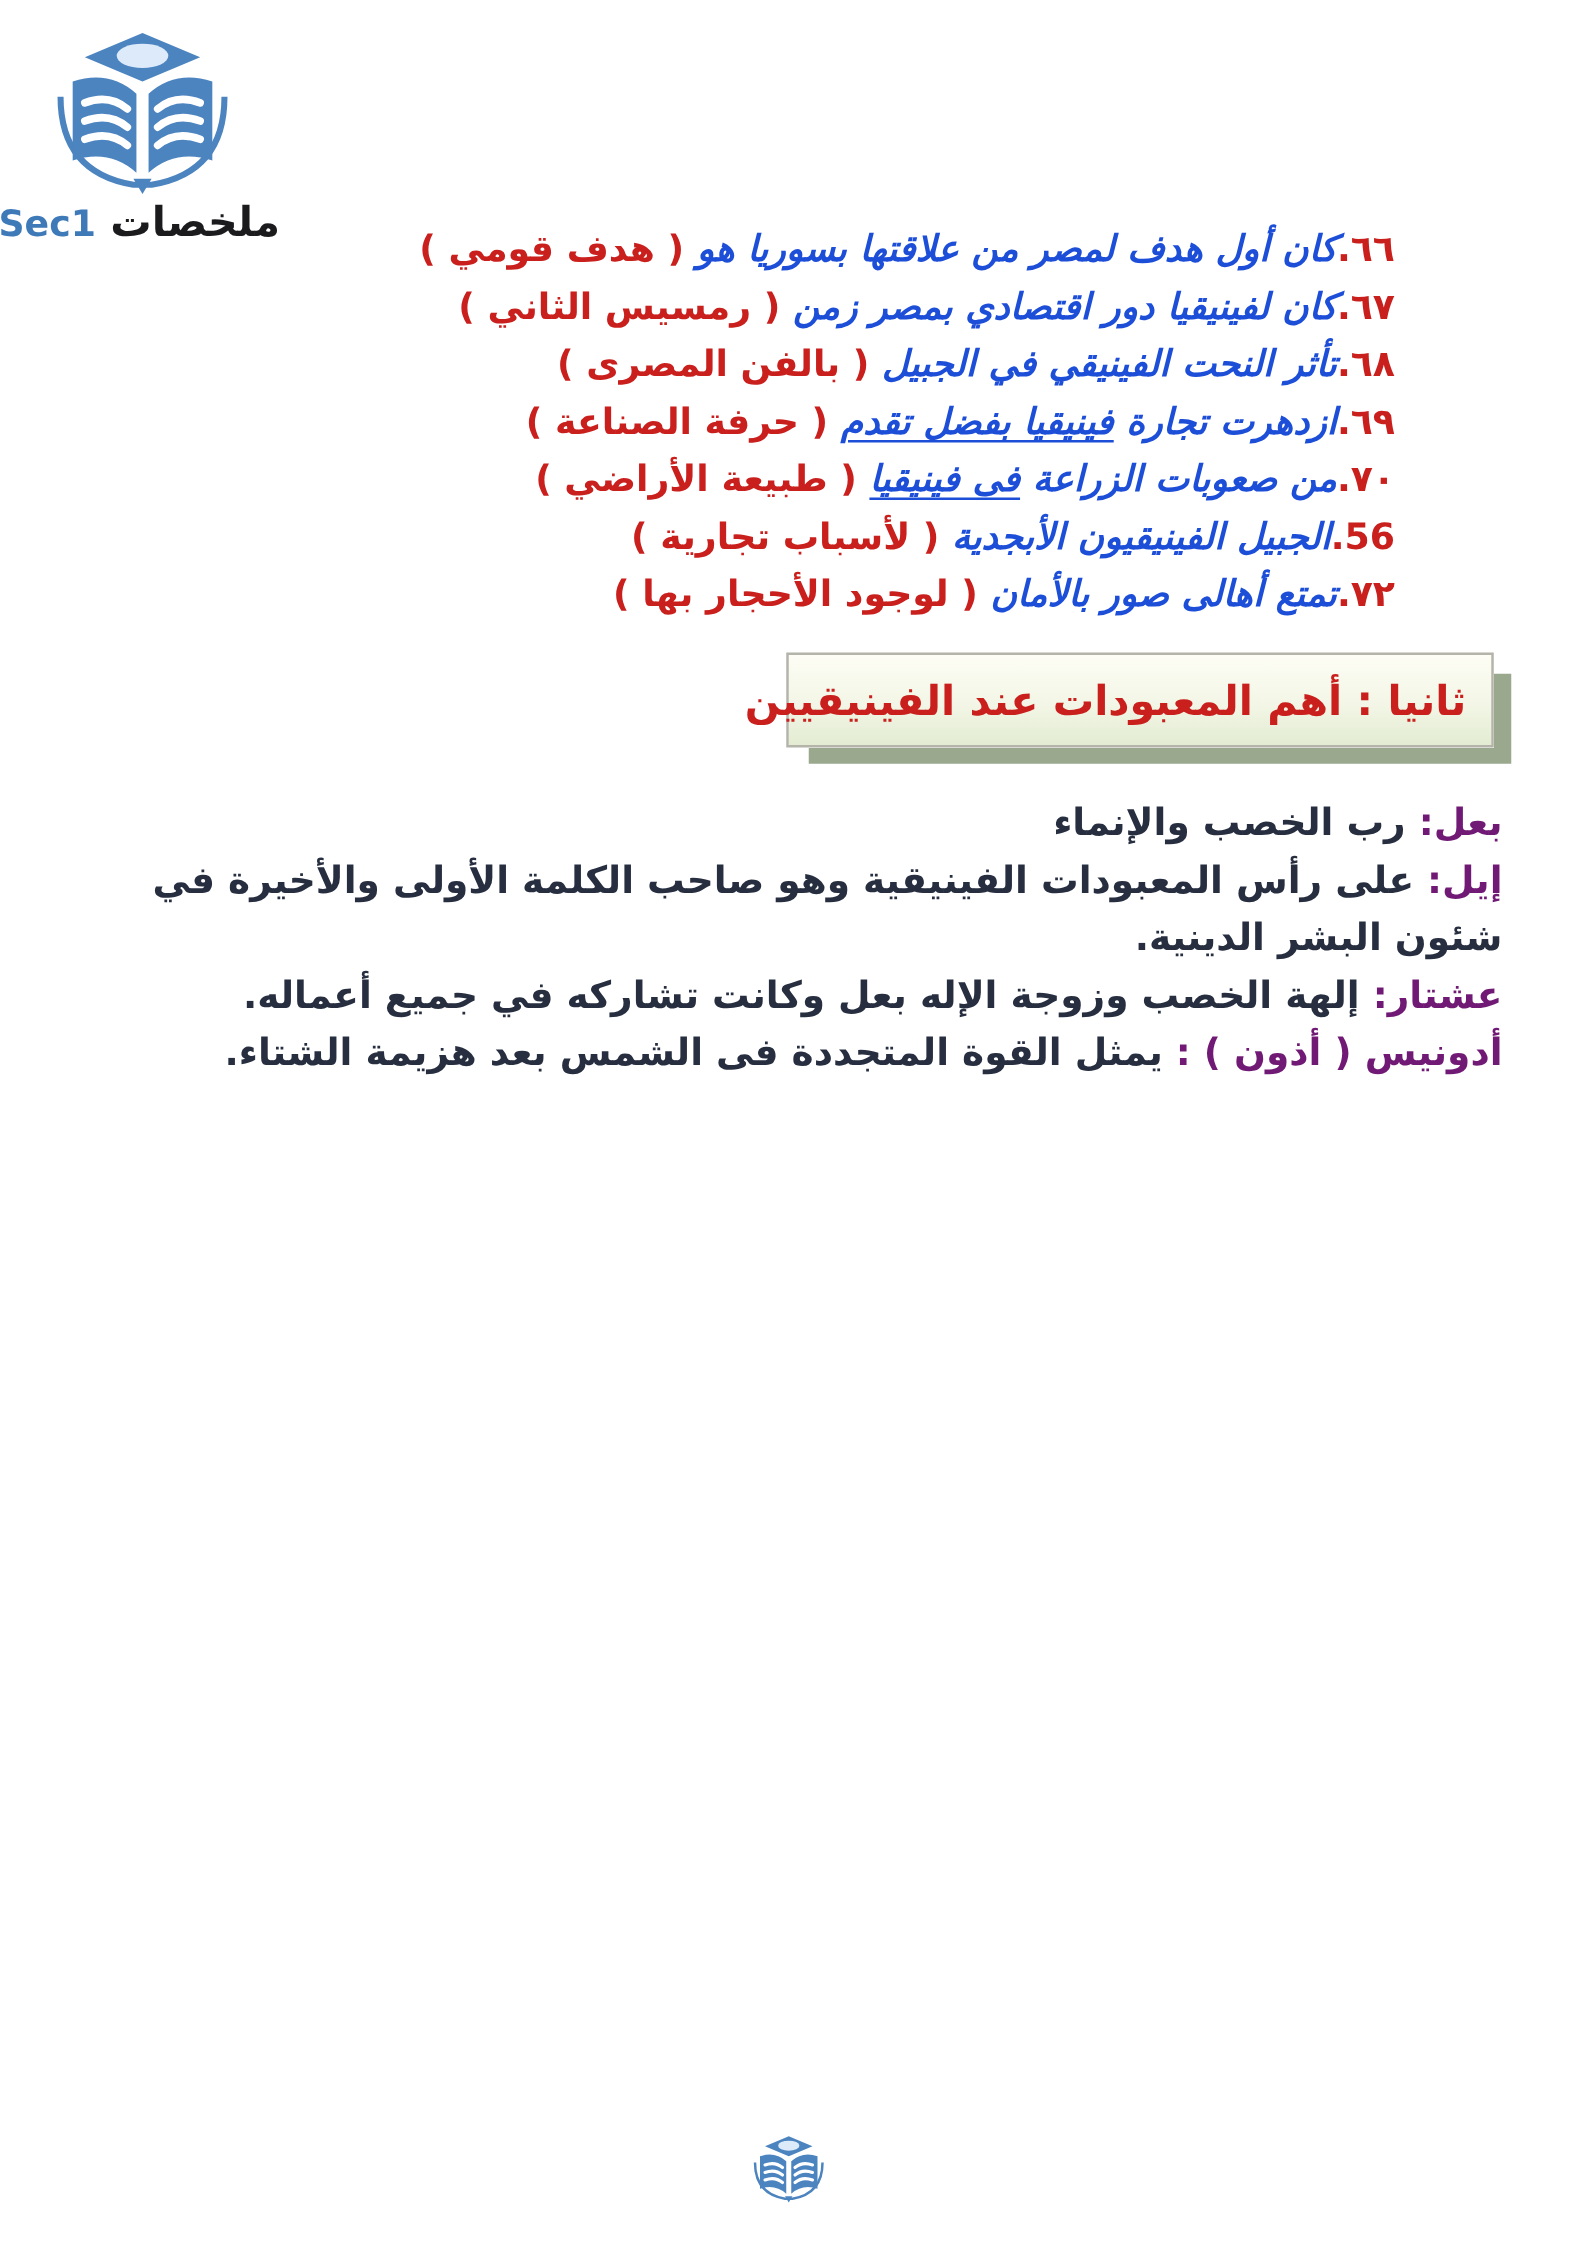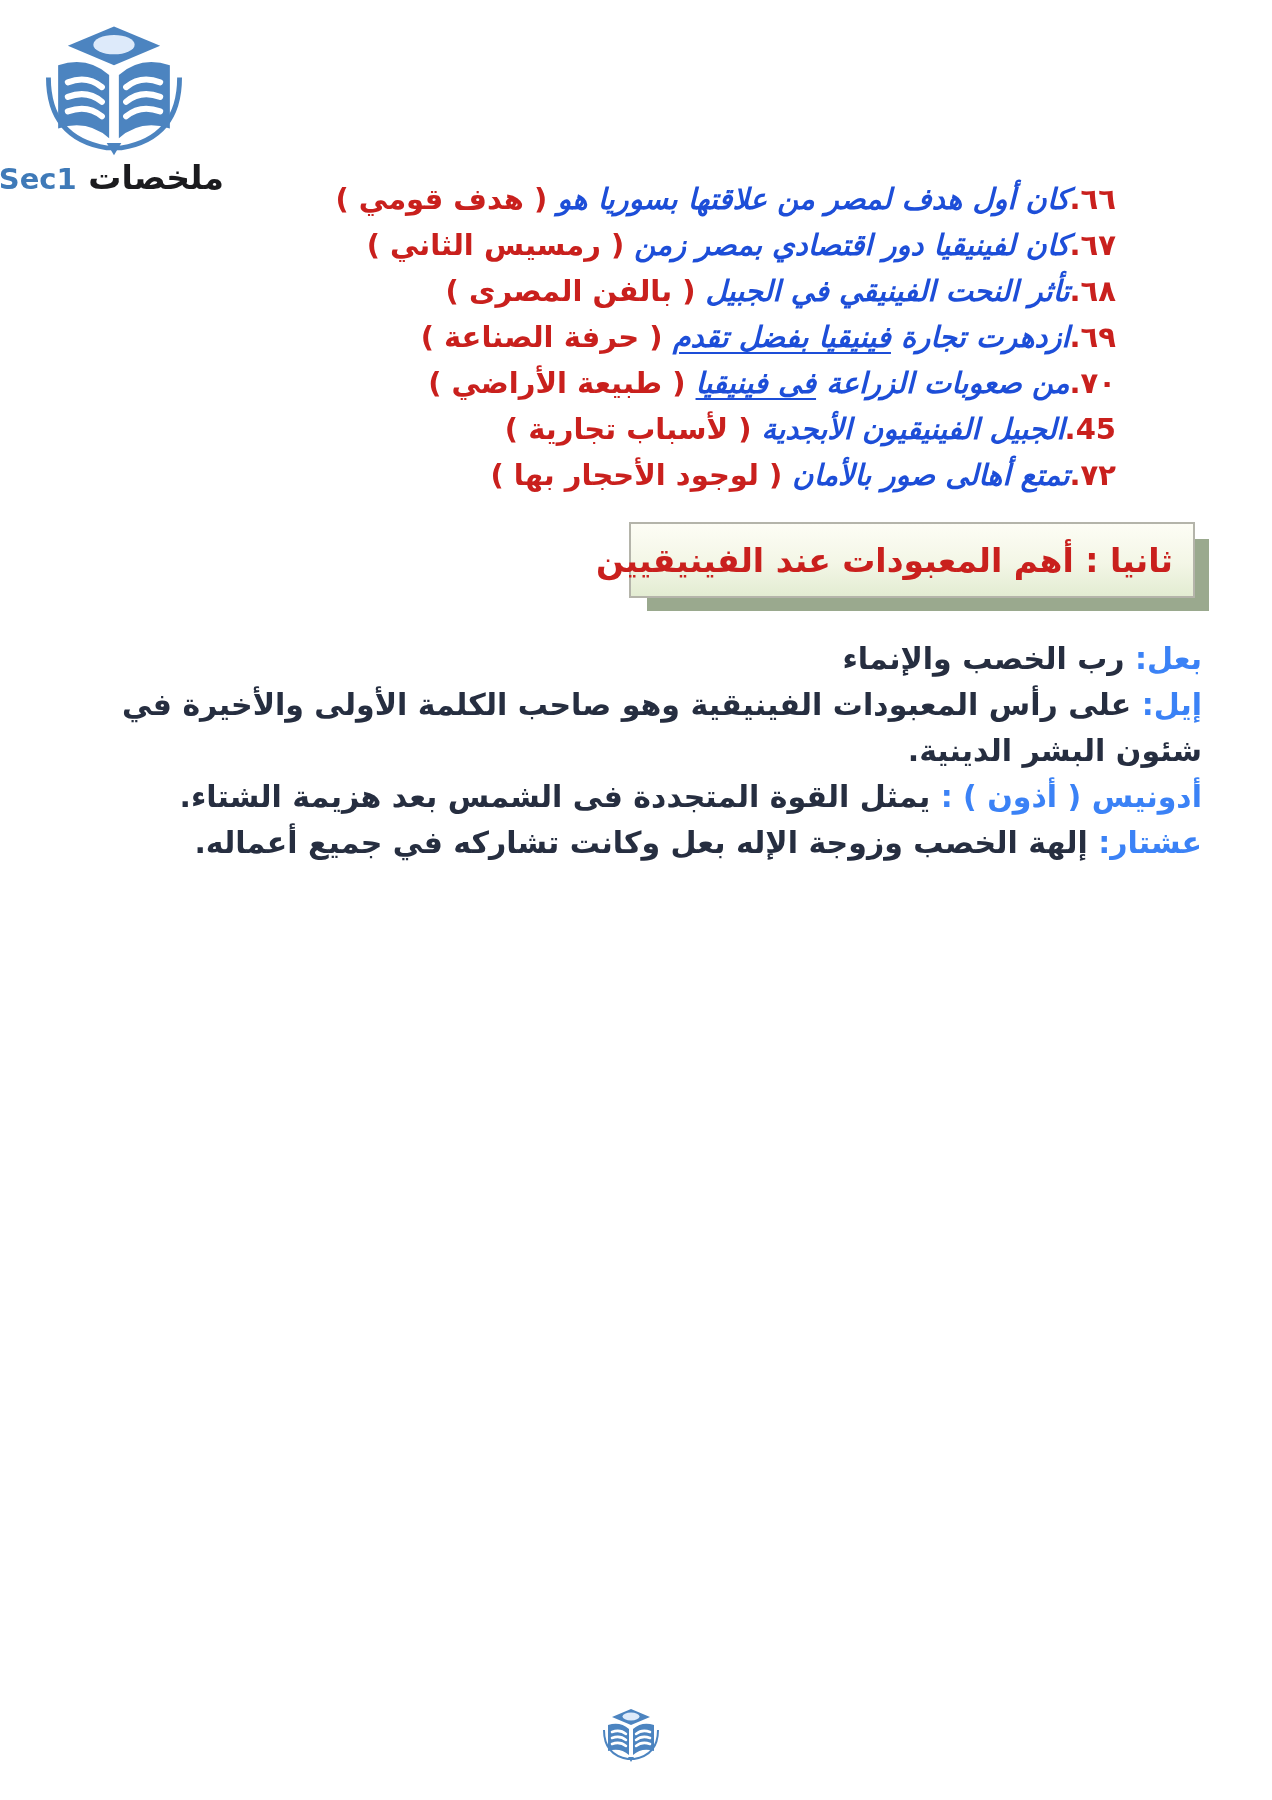--- a/index.html
+++ b/index.html
@@ -30,21 +30,21 @@
     box-shadow:16px 15px 0 -2px #9aa98e;
     display:flex;align-items:center;direction:rtl;padding:0 20px;text-align:right;
   }
   .section-header .hdr-text{font-size:33px;font-weight:bold;color:#c9201d;white-space:nowrap;}
   
   .deities{
     position:absolute;top:636px;right:70px;width:1132px;
     direction:rtl;text-align:right;
     font-size:30px;font-weight:bold;color:#262e40;line-height:46px;
   }
-  .deity-name{color:#3b82f6;}
+  .deity-name{color:#701a75;}
   
   .footer{
     position:absolute;top:1702px;left:0;width:100%;
     display:flex;justify-content:center;align-items:center;direction:rtl;
   }
   .footer-text{font-size:42px;font-weight:bold;color:#121214;white-space:nowrap;}
   .footer-text .blue{color:#2e6cb4;}
   .footer svg{width:62px;height:56px;margin-right:10px;margin-top:6px;}
 </style>
 </head>
@@ -70,33 +70,33 @@
     </svg>
     <div class="brand-text"><span>ملخصات</span> <span class="latin">Sec1</span></div>
   </div>
 
   <ol class="quiz-list" id="quiz-list">
       <li><span class="quiz-num">٦٦.</span><span class="seg-dark">كان أول هدف لمصر من علاقتها بسوريا هو </span><span class="seg-red">( هدف قومي )</span></li>
       <li><span class="quiz-num">٦٧.</span><span class="seg-dark">كان لفينيقيا دور اقتصادي بمصر زمن </span><span class="seg-red">( رمسيس الثاني )</span></li>
       <li><span class="quiz-num">٦٨.</span><span class="seg-dark">تأثر النحت الفينيقي في الجبيل </span><span class="seg-red">( بالفن المصرى )</span></li>
       <li><span class="quiz-num">٦٩.</span><span class="seg-dark">ازدهرت تجارة </span><span class="seg-dark u">فينيقيا بفضل تقدم</span><span class="seg-dark"> </span><span class="seg-red">( حرفة الصناعة )</span></li>
       <li><span class="quiz-num">٧٠.</span><span class="seg-dark">من صعوبات الزراعة </span><span class="seg-dark u">فى فينيقيا</span><span class="seg-dark"> </span><span class="seg-red">( طبيعة الأراضي )</span></li>
-      <li><span class="quiz-num">45.</span><span class="seg-dark">الجبيل الفينيقيون الأبجدية </span><span class="seg-red">( لأسباب تجارية )</span></li>
+      <li><span class="quiz-num">56.</span><span class="seg-dark">الجبيل الفينيقيون الأبجدية </span><span class="seg-red">( لأسباب تجارية )</span></li>
       <li><span class="quiz-num">٧٢.</span><span class="seg-dark">تمتع أهالى صور بالأمان </span><span class="seg-red">( لوجود الأحجار بها )</span></li>
     </ol>
 
   <div class="section-header">
     <span class="hdr-text">ثانيا : أهم المعبودات عند الفينيقيين</span>
   </div>
 
   <div class="deities" id="deities">
       <div><span class="deity-name">بعل:</span><span> رب الخصب والإنماء</span></div>
       <div><span class="deity-name">إيل:</span><span> على رأس المعبودات الفينيقية وهو صاحب الكلمة الأولى والأخيرة في شئون البشر الدينية.</span></div>
+      <div><span class="deity-name">عشتار:</span><span> إلهة الخصب وزوجة الإله بعل وكانت تشاركه في جميع أعماله.</span></div>
       <div><span class="deity-name">أدونيس ( أذون ) :</span><span> يمثل القوة المتجددة فى الشمس بعد هزيمة الشتاء.</span></div>
-      <div><span class="deity-name">عشتار:</span><span> إلهة الخصب وزوجة الإله بعل وكانت تشاركه في جميع أعماله.</span></div>
     </div>
 
   <div class="footer">
     <svg viewBox="0 0 120 112" aria-hidden="true">
         <use href="#bookico"></use>
       </svg>
   </div>
 
 </div>
 

